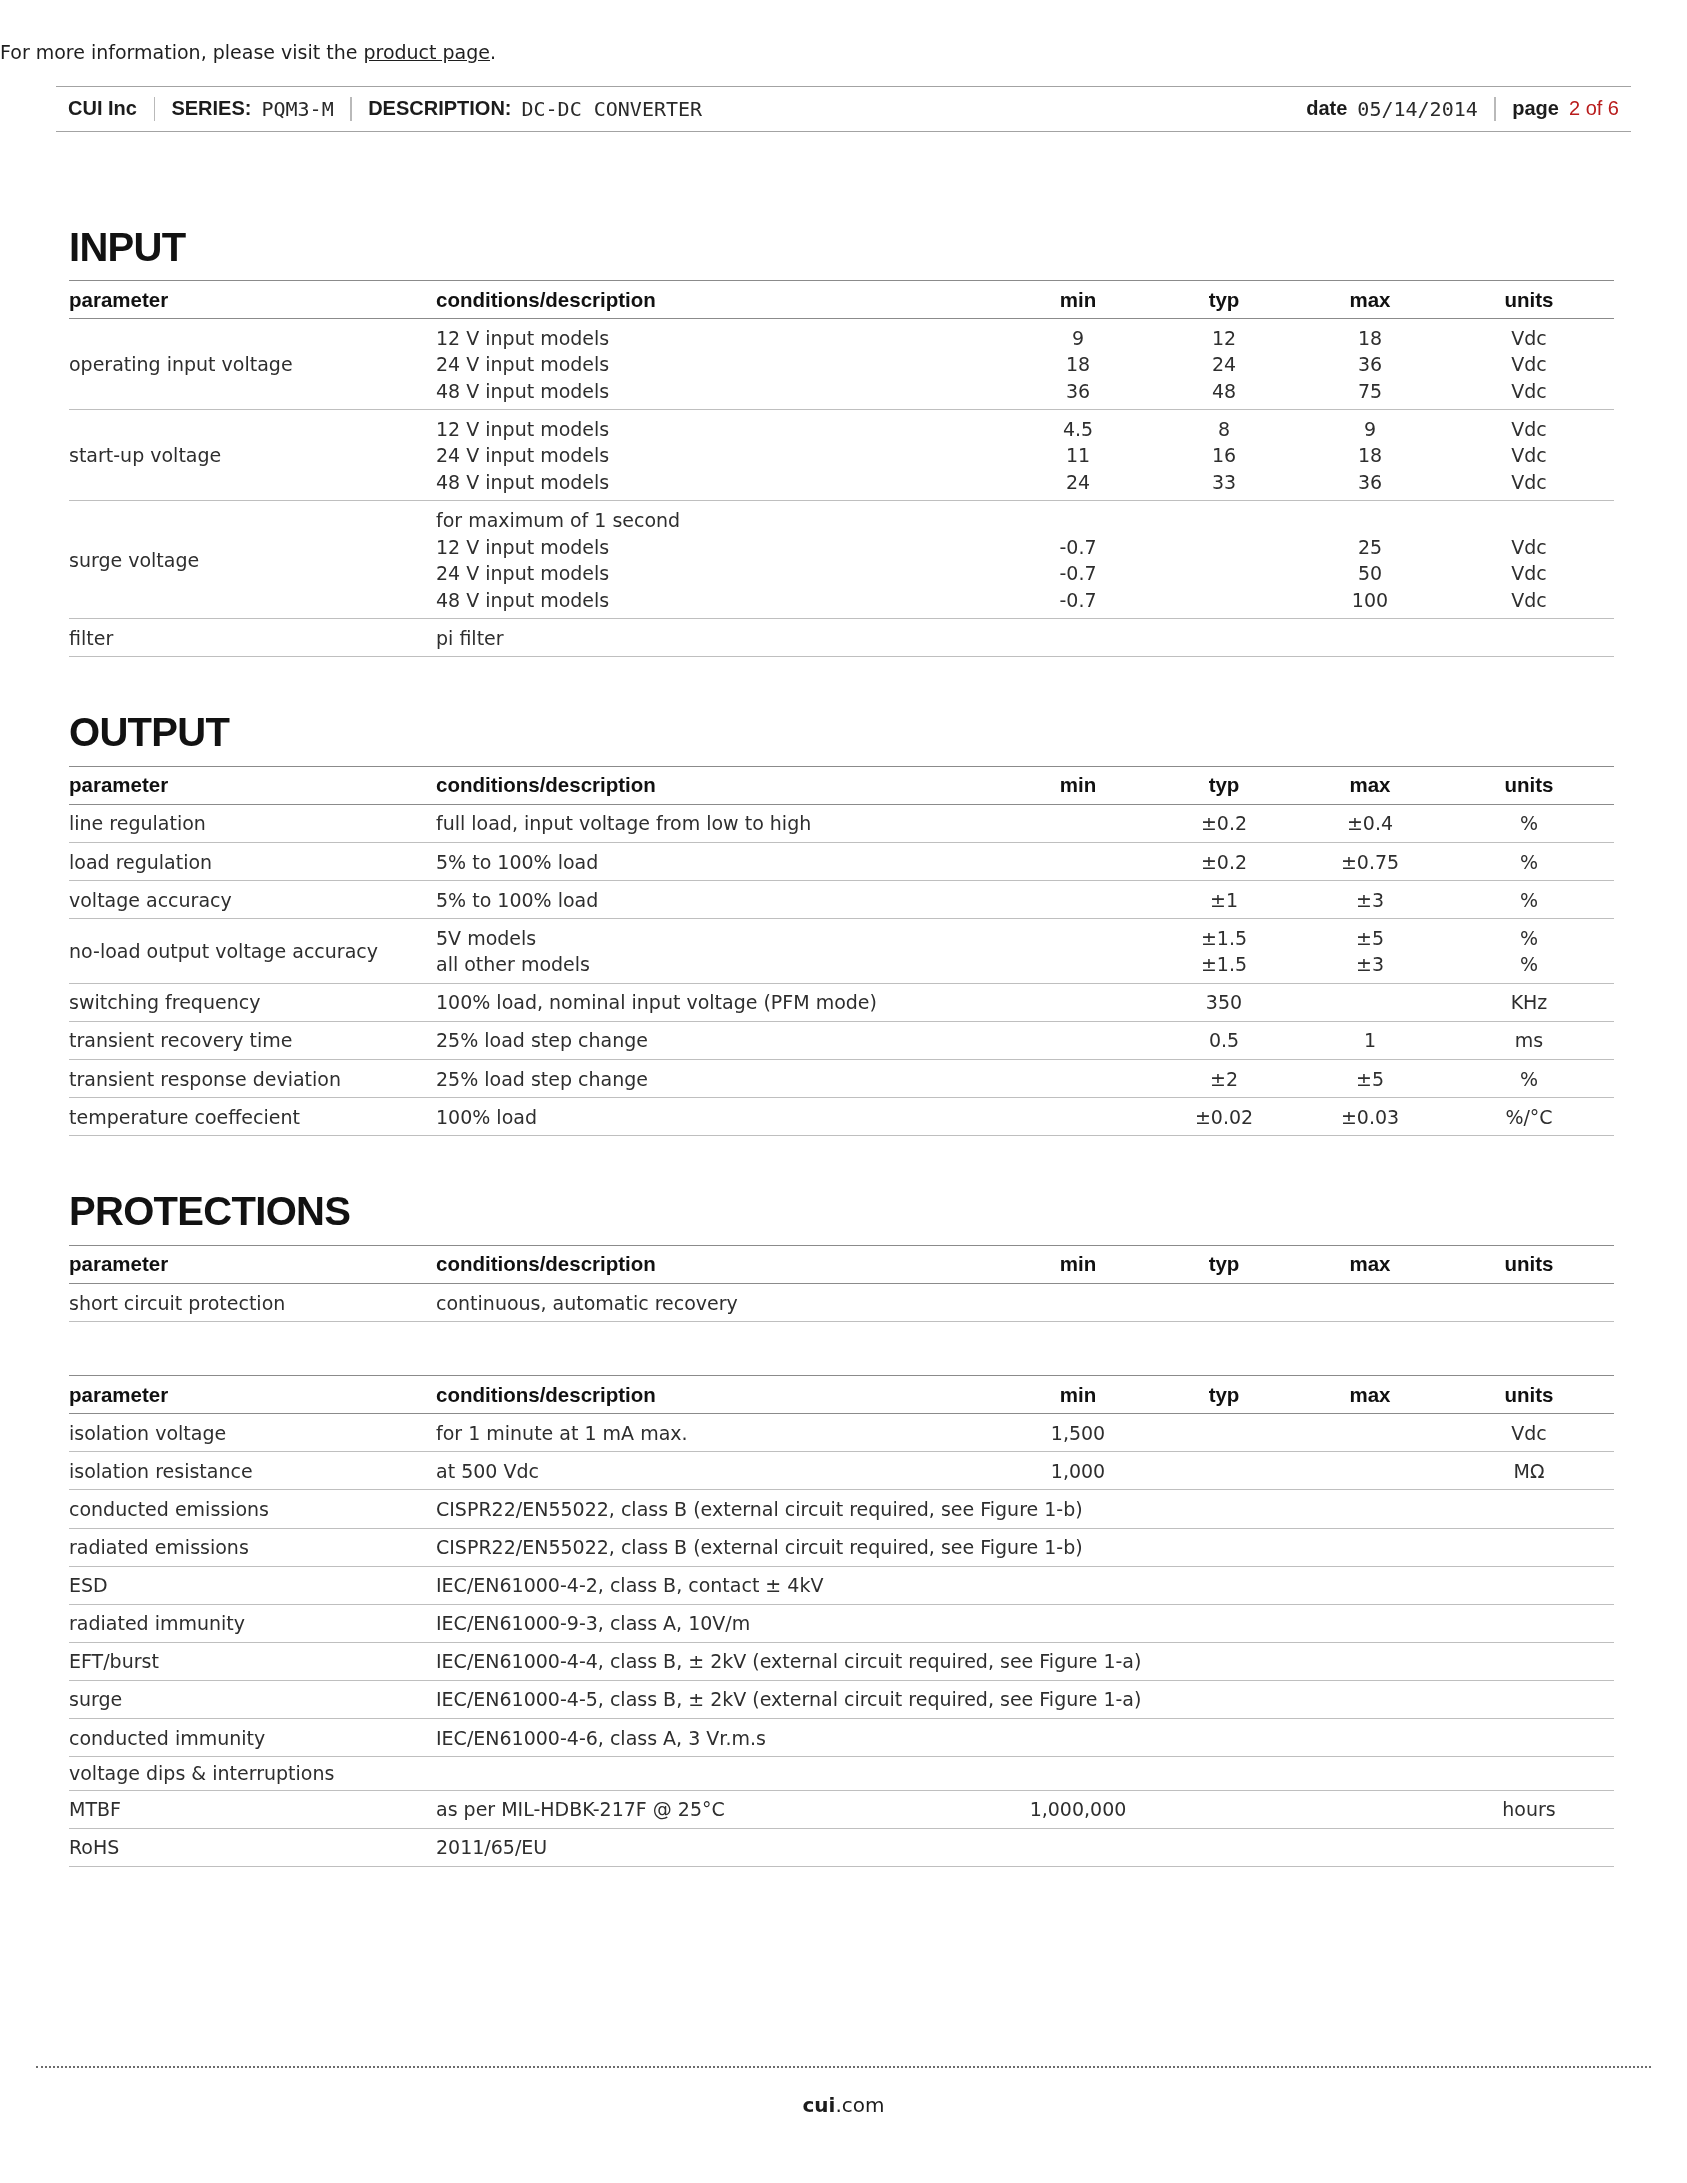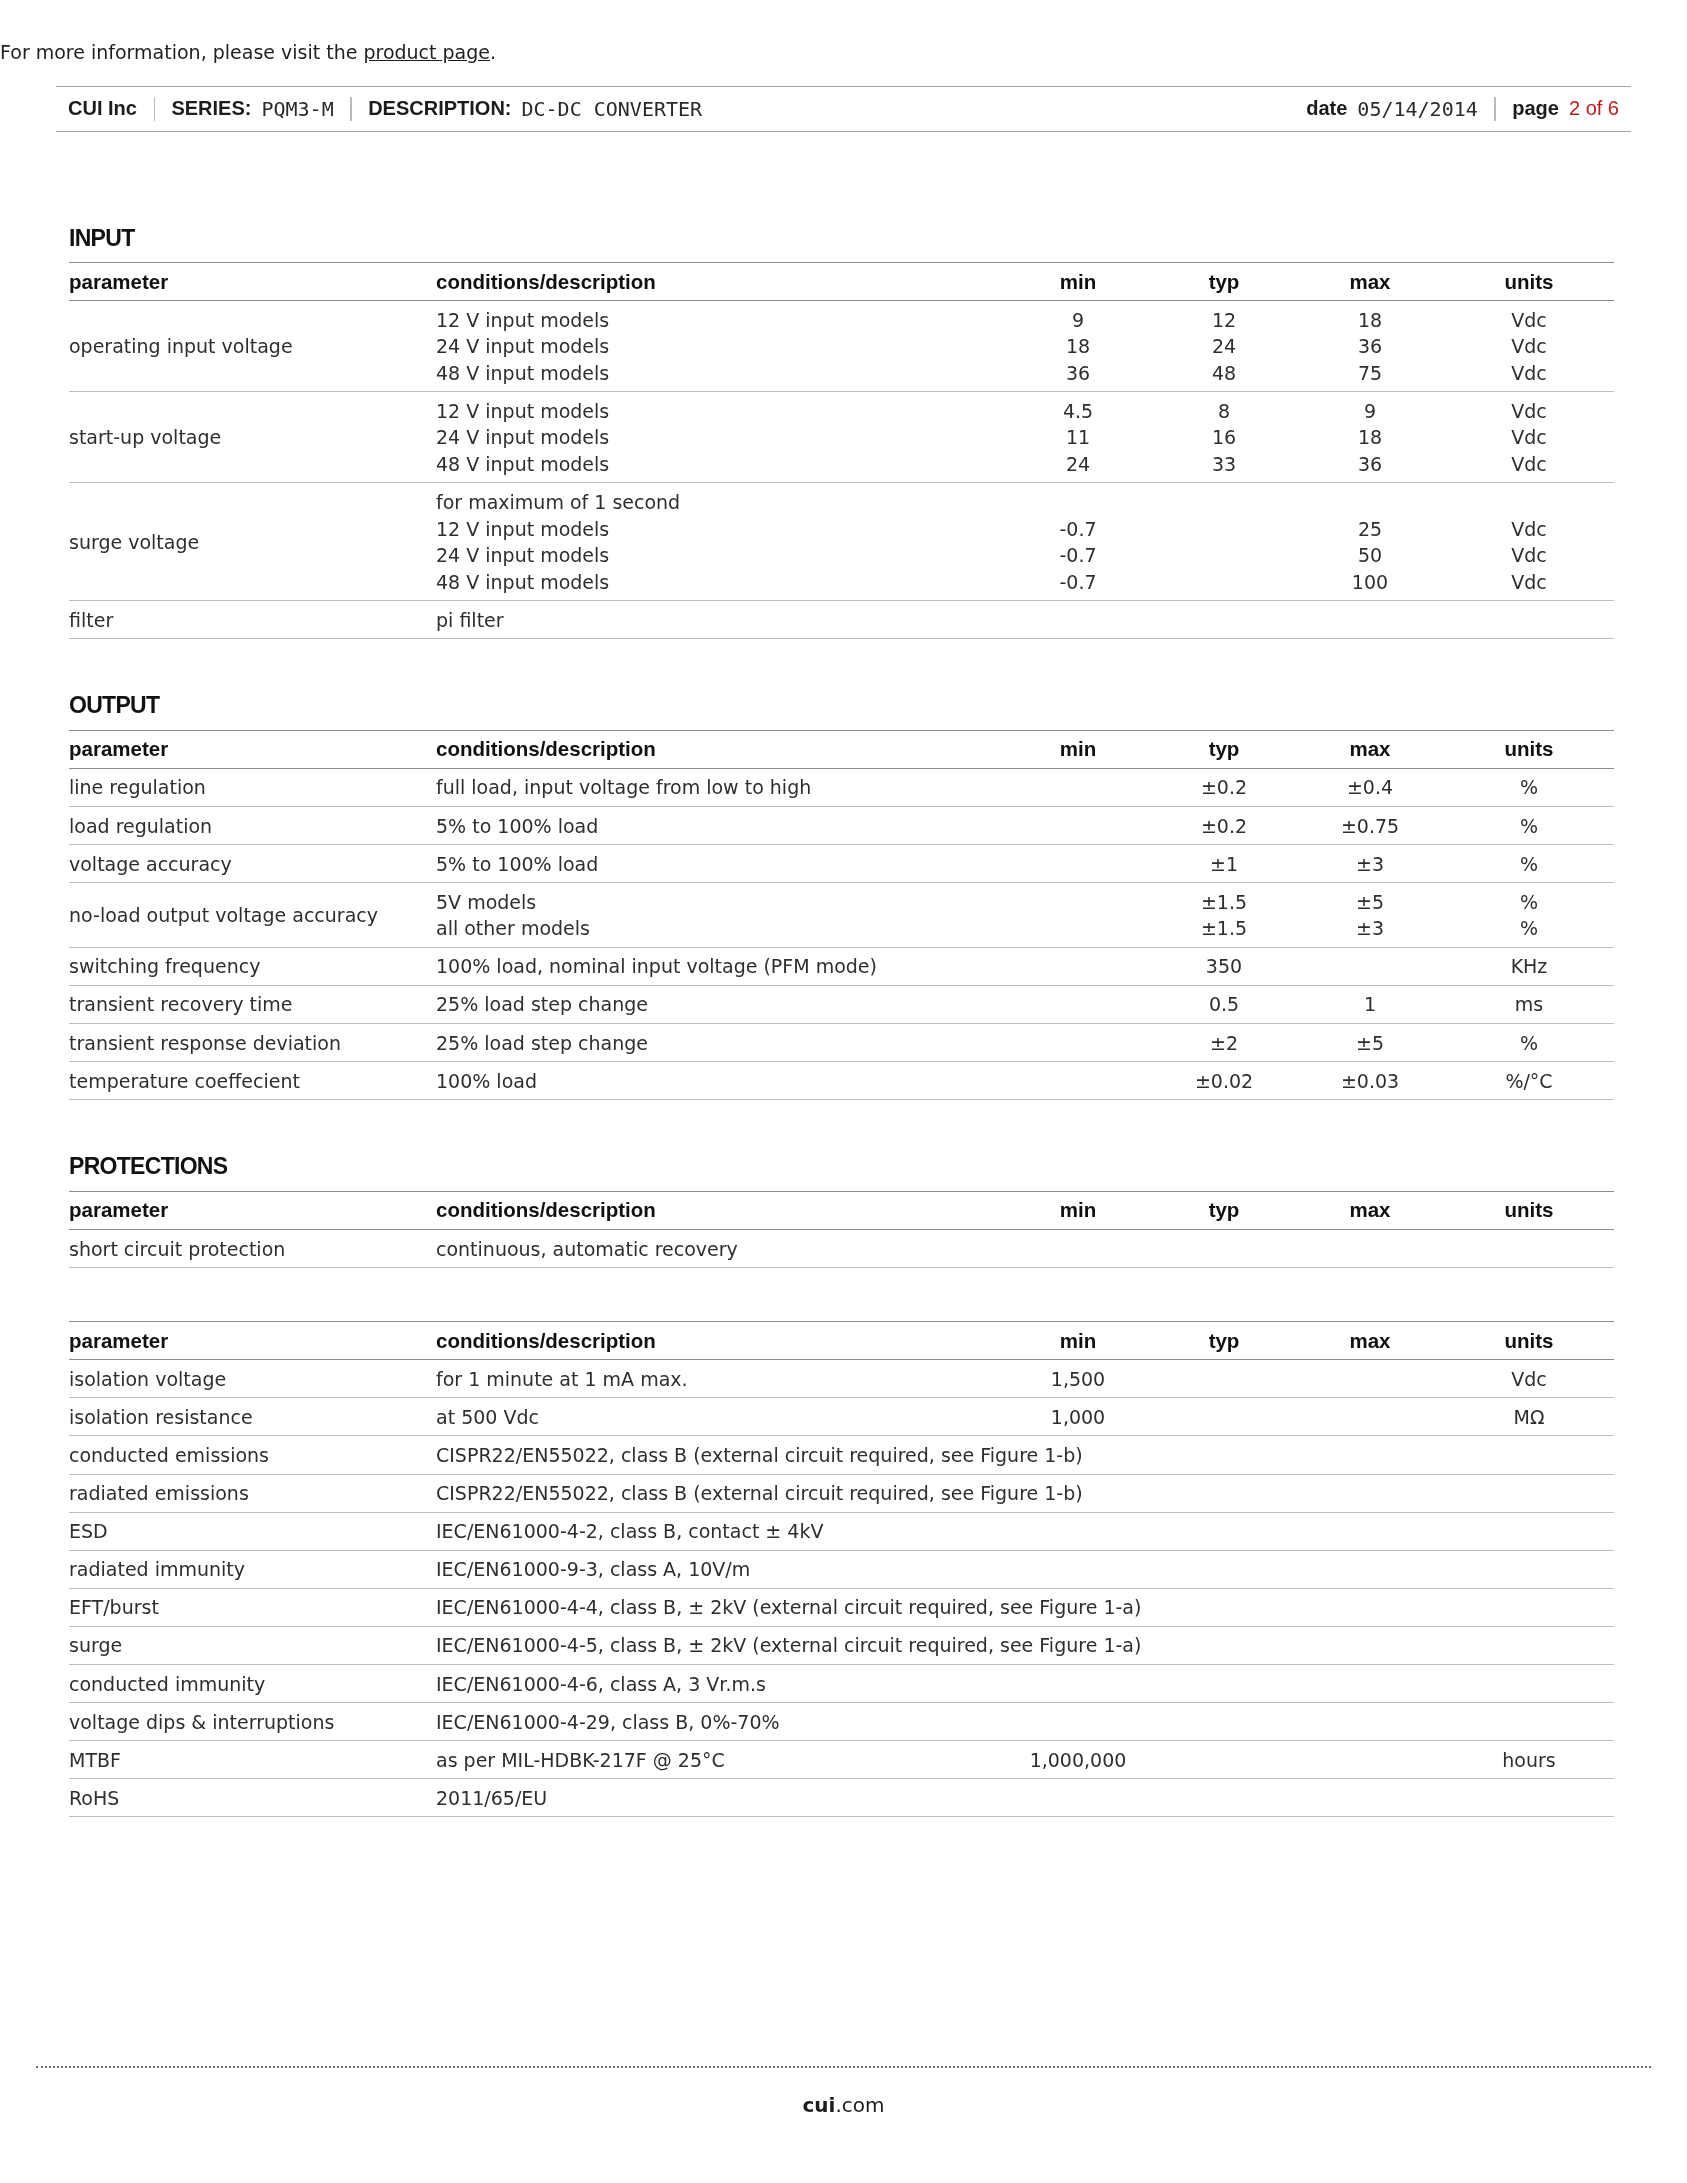--- a/index.html
+++ b/index.html
@@ -39,21 +39,21 @@
   .h-mono { font-family: "DejaVu Sans Mono", monospace; letter-spacing: 0px; color: #2a2a2a; }
   .h-reg  { font-family: "Liberation Sans", sans-serif; color: #b91c1c; }
   .h-sep  { width: 1.3px; height: 24px; background: #b9b9b9; margin: 0 6.6px; }
 
   
   .content { margin: 93px 73px 0 69px; }
   .section + .section { margin-top: 53px; }
   .section-title {
     font-family: "Liberation Sans", sans-serif;
     font-weight: bold;
-    font-size: 23px;
+    font-size: 40px;
     letter-spacing: -0.7px;
     color: #121212;
     margin: 0 0 10.6px 0;
   }
 
   .tbl { width: 100%; }
   .trow { display: flex; align-items: center; }
   .thead {
     border-top: 1.3px solid #8b8b8b;
     border-bottom: 1.3px solid #8b8b8b;
@@ -474,29 +474,20 @@
               <div class="cell c-desc">IEC/EN61000-4-6, class A, 3 Vr.m.s</div>
               <div class="cell c-num"></div>
               <div class="cell c-num"></div>
               <div class="cell c-num"></div>
               <div class="cell c-num c-units"></div>
             </div>
           </div>
         </div>
         <div class="trow brow">
           <div class="cell c-param">voltage dips &amp; interruptions</div>
-          <div class="lines">
-            <div class="line">
-              <div class="cell c-desc">IEC/EN61000-4-29, class B, 0%-70%</div>
-              <div class="cell c-num"></div>
-              <div class="cell c-num"></div>
-              <div class="cell c-num"></div>
-              <div class="cell c-num c-units"></div>
-            </div>
-          </div>
         </div>
         <div class="trow brow">
           <div class="cell c-param">MTBF</div>
           <div class="lines">
             <div class="line">
               <div class="cell c-desc">as per MIL-HDBK-217F @ 25°C</div>
               <div class="cell c-num">1,000,000</div>
               <div class="cell c-num"></div>
               <div class="cell c-num"></div>
               <div class="cell c-num c-units">hours</div>

